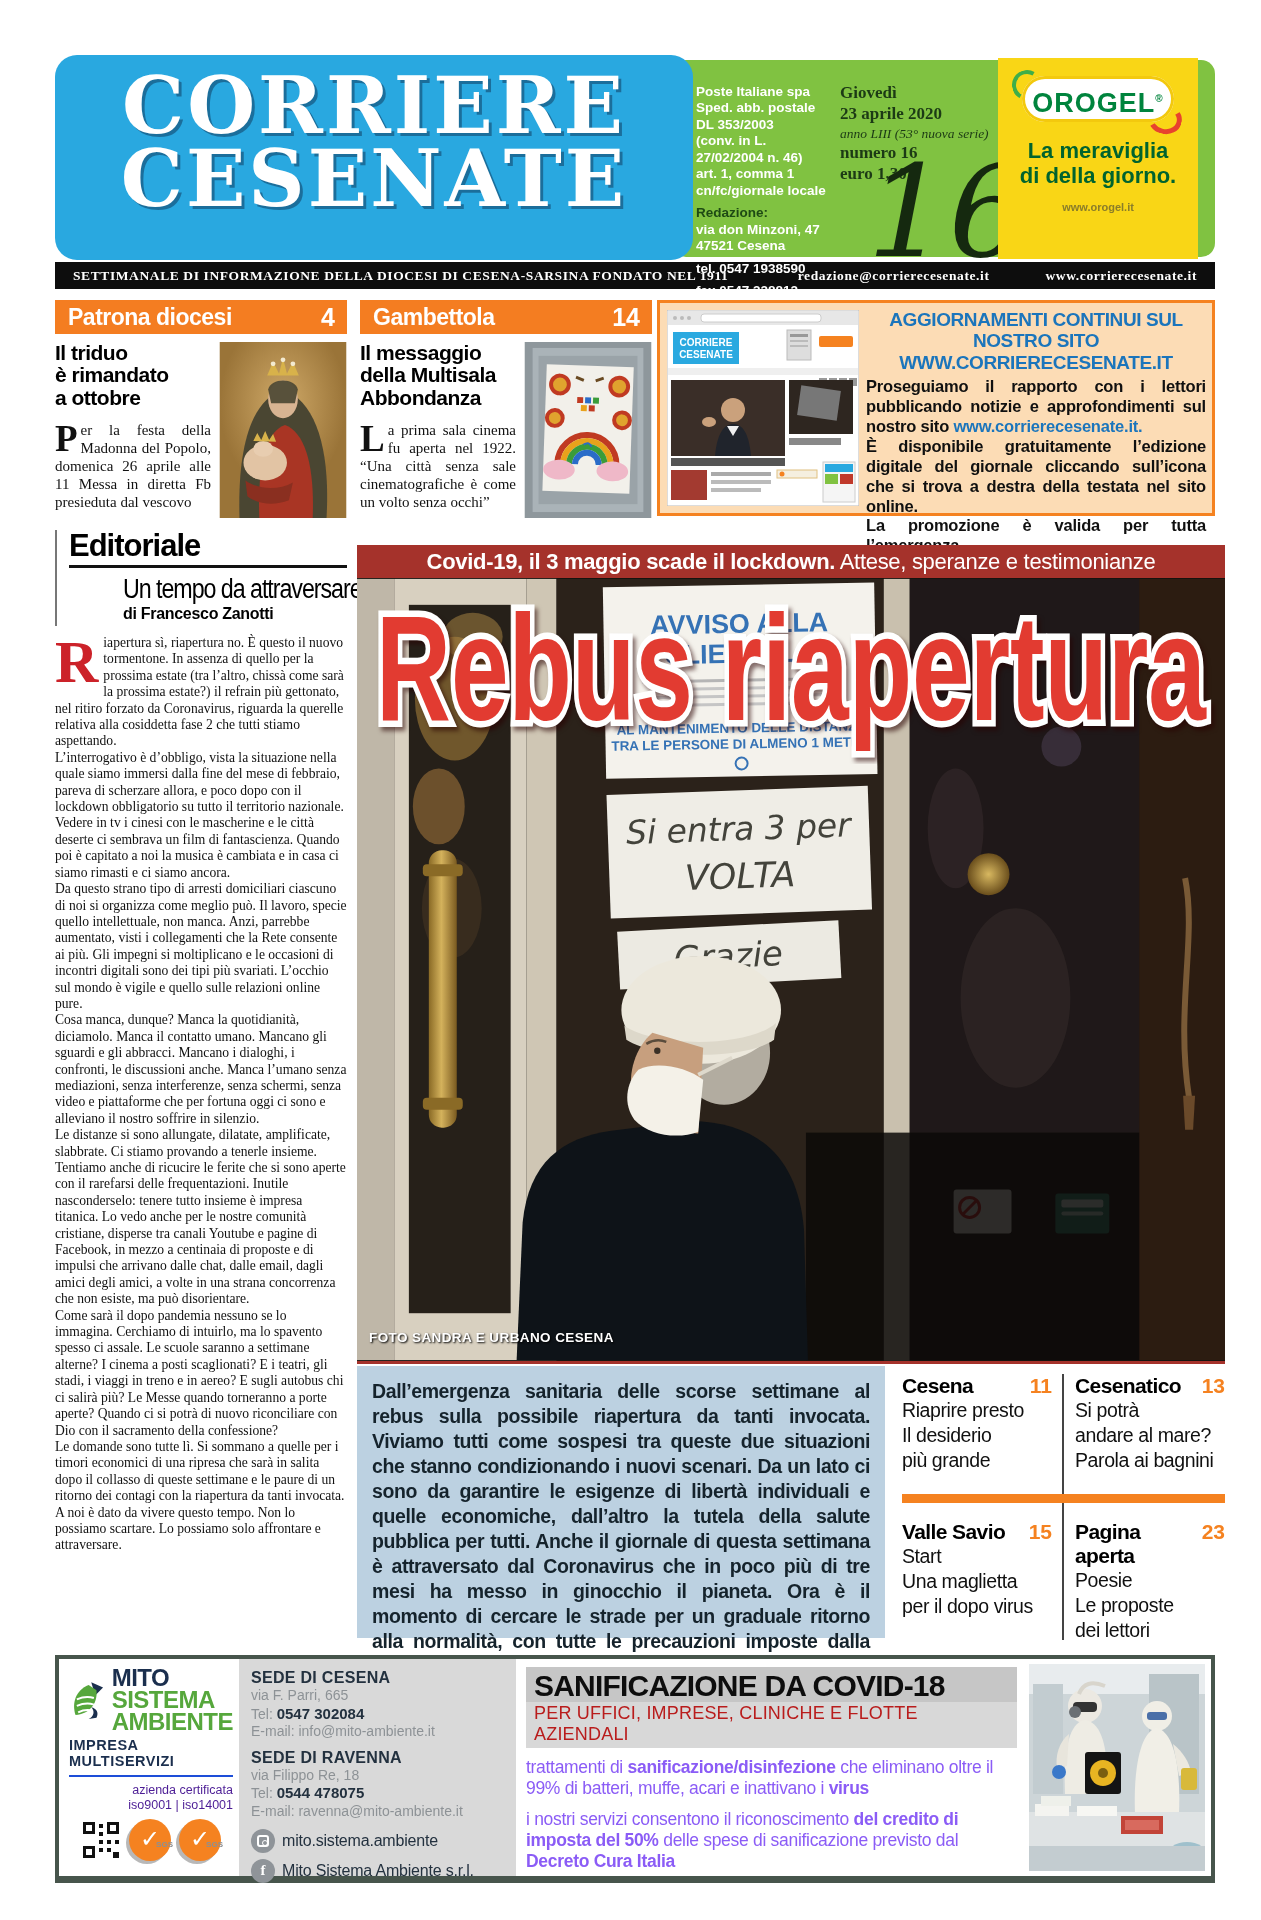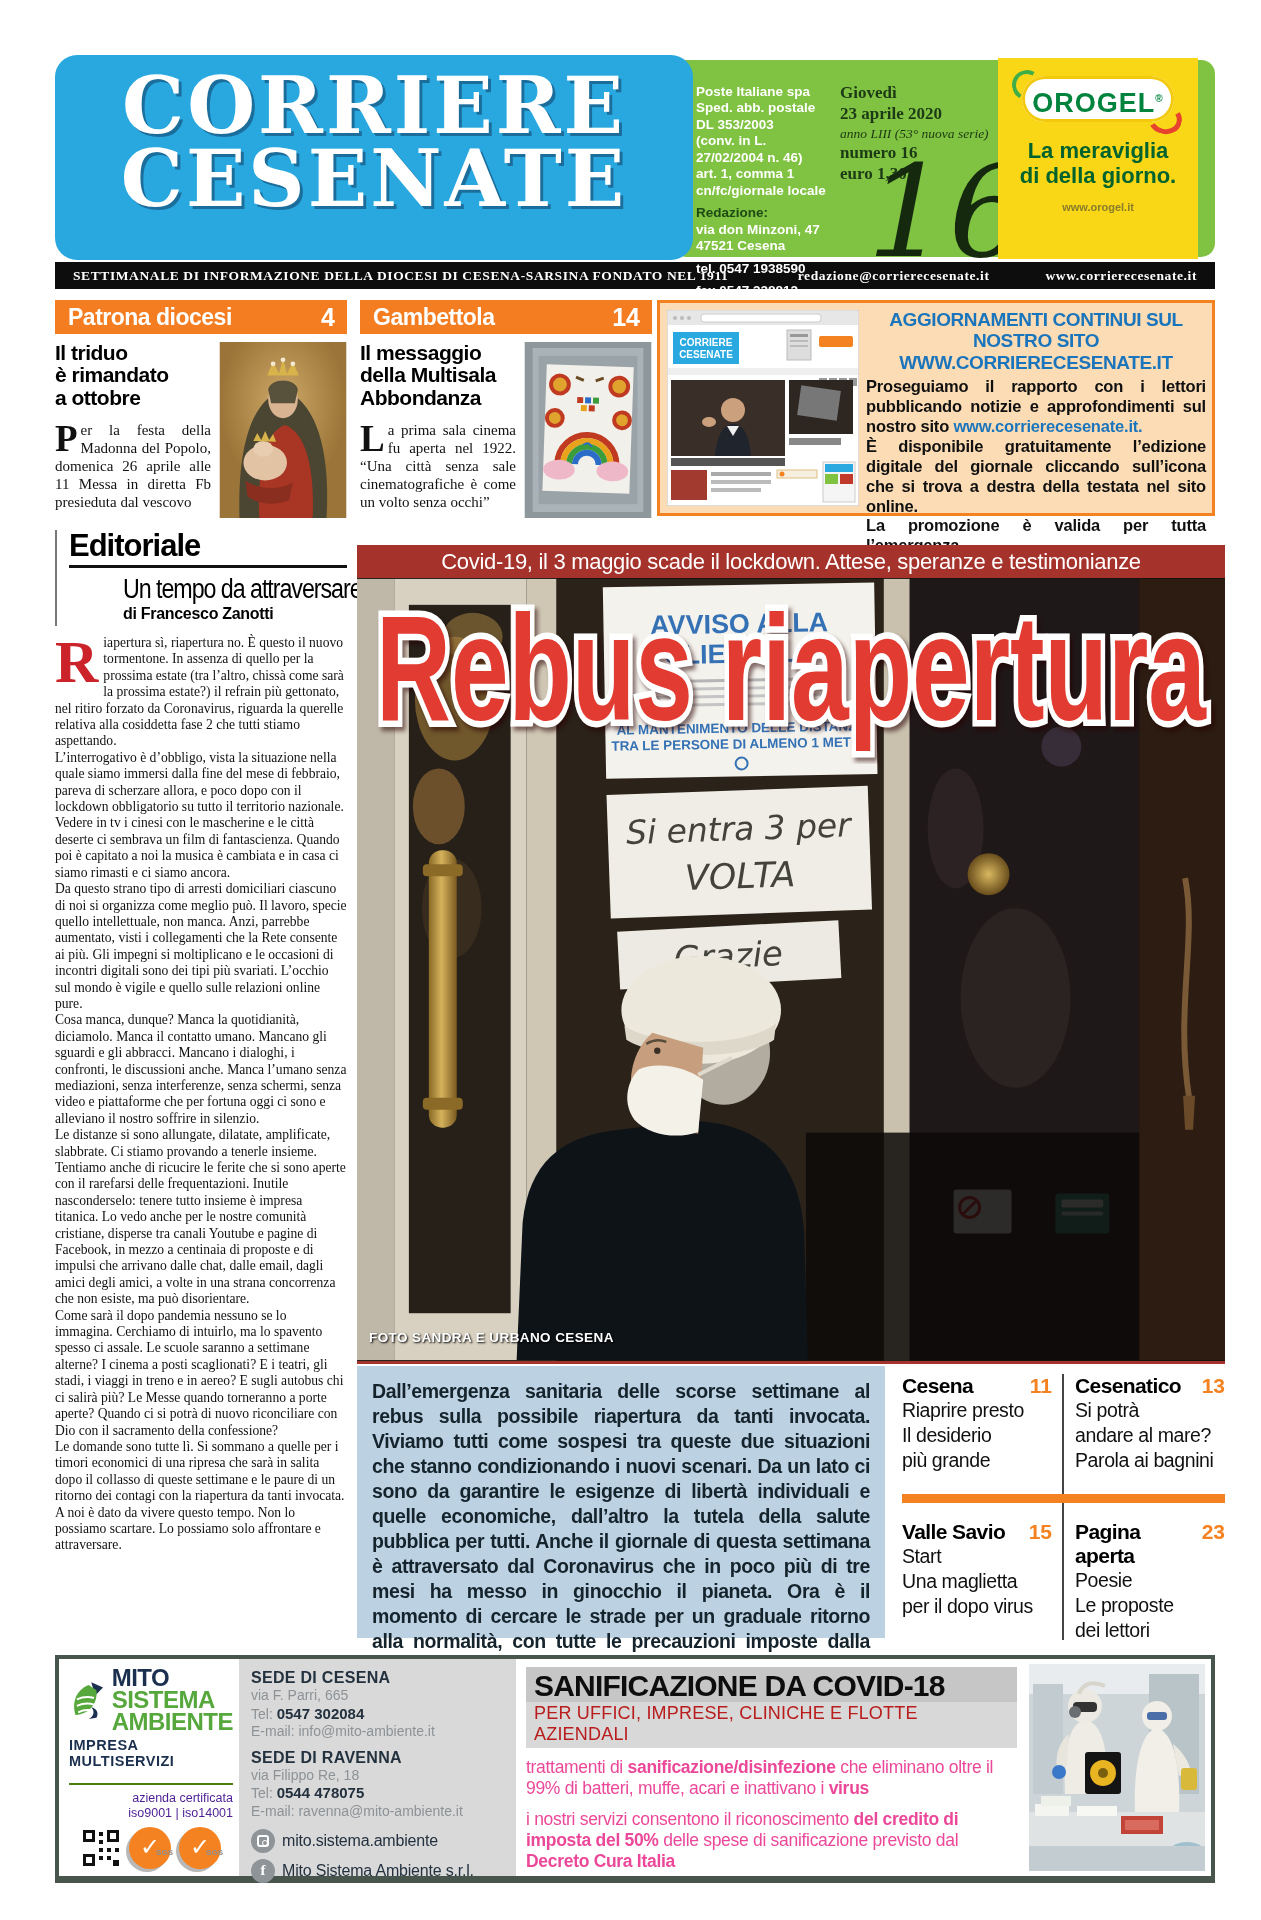--- a/index.html
+++ b/index.html
@@ -59,21 +59,21 @@
   .edi-rule { position:absolute; left:0; top:2px; width:2px; height:96px; background:#777; }
   .edi-label { margin-left:14px; font-size:31px; font-weight:800; letter-spacing:-1px; color:#000; border-bottom:3px solid #111; padding-bottom:1px; transform-origin:left; }
   .edi-title { margin-left:68px; margin-top:6px; font-size:27px; font-weight:500; letter-spacing:-1.2px; color:#000; transform:scaleX(0.86); transform-origin:left; white-space:nowrap; }
   .edi-byline { margin-left:68px; font-size:16px; font-weight:800; letter-spacing:-0.3px; }
   .edi-body { margin-top:12px; font-family:"Liberation Serif", serif; font-size:13.6px; line-height:16.4px; color:#111; }
   .edi-body p { margin:0; }
   .dropcap-red { float:left; color:#cc2229; font-size:60px; line-height:0.78; font-weight:bold; padding:4px 5px 0 0; font-family:"Liberation Serif", serif; }
 
   
   #kicker { left:357px; top:545px; width:868px; height:33px; background:#a5322b; color:#fff; text-align:center; line-height:33px; font-size:22px; letter-spacing:-0.3px; white-space:nowrap; }
-  #kicker b { font-weight:400; }
+  #kicker b { font-weight:700; }
   #photo { left:357px; top:578px; width:868px; height:783px; background:#171310; overflow:hidden; }
   #headline-svg { position:absolute; left:0; top:6px; width:100%; }
   #photo-caption { position:absolute; left:12px; bottom:16px; color:#fff; font-weight:800; font-size:13.5px; letter-spacing:0.4px; text-shadow:1px 1px 2px #000; }
   #red-rule { left:357px; top:1361px; width:868px; height:3px; background:#a5322b; }
 
   
   #standfirst { left:357px; top:1366px; width:528px; height:272px; background:#bcd1e1; padding:13px 15px; }
   .stand-txt { font-weight:700; font-size:19.5px; line-height:25px; letter-spacing:-0.4px; text-align:justify; color:#15232c; }
   .services { float:right; color:#fff; font-weight:800; }
 
@@ -87,40 +87,40 @@
   .idx-vline { position:absolute; left:160px; top:0; width:2px; height:266px; background:#444; }
   .idx-orange { position:absolute; left:0; top:120px; width:323px; height:9px; background:#f58220; }
 
   
   #footer-ad { left:55px; top:1655px; width:1160px; height:228px; border:4px solid #47554c; border-bottom-width:7px; background:#fff; display:flex; }
   .mito-panel { width:180px; flex:none; padding:8px 6px 6px 10px; }
   .mito-row { display:flex; align-items:center; }
   .mito-name { font-weight:800; font-size:24px; line-height:0.92; letter-spacing:-0.5px; }
   .mito-name .navy { color:#1b2f4e; }
   .mito-name .grn { color:#56a73c; }
-  .mito-sub { margin-top:4px; font-weight:800; font-size:14.5px; letter-spacing:0.5px; color:#1b2f4e; border-bottom:2px solid #4d7c0f; padding-bottom:14px; }
+  .mito-sub { margin-top:4px; font-weight:800; font-size:14.5px; letter-spacing:0.5px; color:#1b2f4e; border-bottom:2px solid #1d4ed8; padding-bottom:6px; }
   .mito-cert { margin-top:6px; text-align:right; color:#4c1d95; font-size:12.5px; line-height:1.2; }
   .badges { margin-top:6px; display:flex; align-items:center; gap:8px; justify-content:center; }
   .sgs { width:42px; height:42px; border-radius:50%; background:#f58220; color:#fff; font-size:24px; text-align:center; line-height:40px; box-shadow:-3px 3px 0 #b8b8b8; position:relative; }
   .sgs small { position:absolute; right:-2px; bottom:-4px; font-size:8px; color:#8a8f94; font-weight:700; }
   .addr-panel { width:277px; flex:none; background:#d9d9d9; padding:10px 12px; }
   .addr-head { font-weight:800; font-size:16px; color:#23313f; letter-spacing:0.3px; }
   .addr-line { font-size:14px; color:#8d9296; line-height:1.25; }
   .addr-line b { color:#23313f; font-size:15px; }
   .addr-block { margin-bottom:8px; }
   .soc-row { display:flex; align-items:center; gap:7px; margin-top:6px; }
   .soc-ic { width:24px; height:24px; border-radius:50%; background:#8f9499; color:#fff; flex:none; display:flex; align-items:center; justify-content:center; }
   .soc-txt { font-size:16px; color:#23313f; letter-spacing:-0.2px; }
   .ig-glyph { width:12px; height:12px; border:2px solid #fff; border-radius:3px; position:relative; }
   .ig-glyph:after { content:""; position:absolute; left:3px; top:3px; width:4px; height:4px; border:1.5px solid #fff; border-radius:50%; }
   .fb-glyph { font-weight:800; font-size:15px; font-family:"Liberation Serif", serif; }
   .sanif-panel { flex:1; padding:8px 12px 6px 10px; }
   .sanif-title { background:#c6c6c6; font-weight:800; font-size:30px; letter-spacing:-0.8px; color:#0d0d0d; padding:2px 8px 0; line-height:1.1; }
   .sanif-sub { background:#d8d8d8; color:#b91c1c; font-size:18px; letter-spacing:0.2px; padding:1px 8px 3px; }
-  .sanif-p { margin-top:9px; font-size:17.5px; line-height:1.22; letter-spacing:-0.3px; color:#ec4899; }
+  .sanif-p { margin-top:9px; font-size:17.5px; line-height:1.22; letter-spacing:-0.3px; color:#8b5cf6; }
   .sanif-p b { font-weight:800; }
   .sanif-photo { width:182px; flex:none; padding:5px 5px 5px 0; }
 
   svg text { font-family:"Liberation Sans", sans-serif; }
 </style>
 </head>
 <body>
 
 <div id="page">
 

